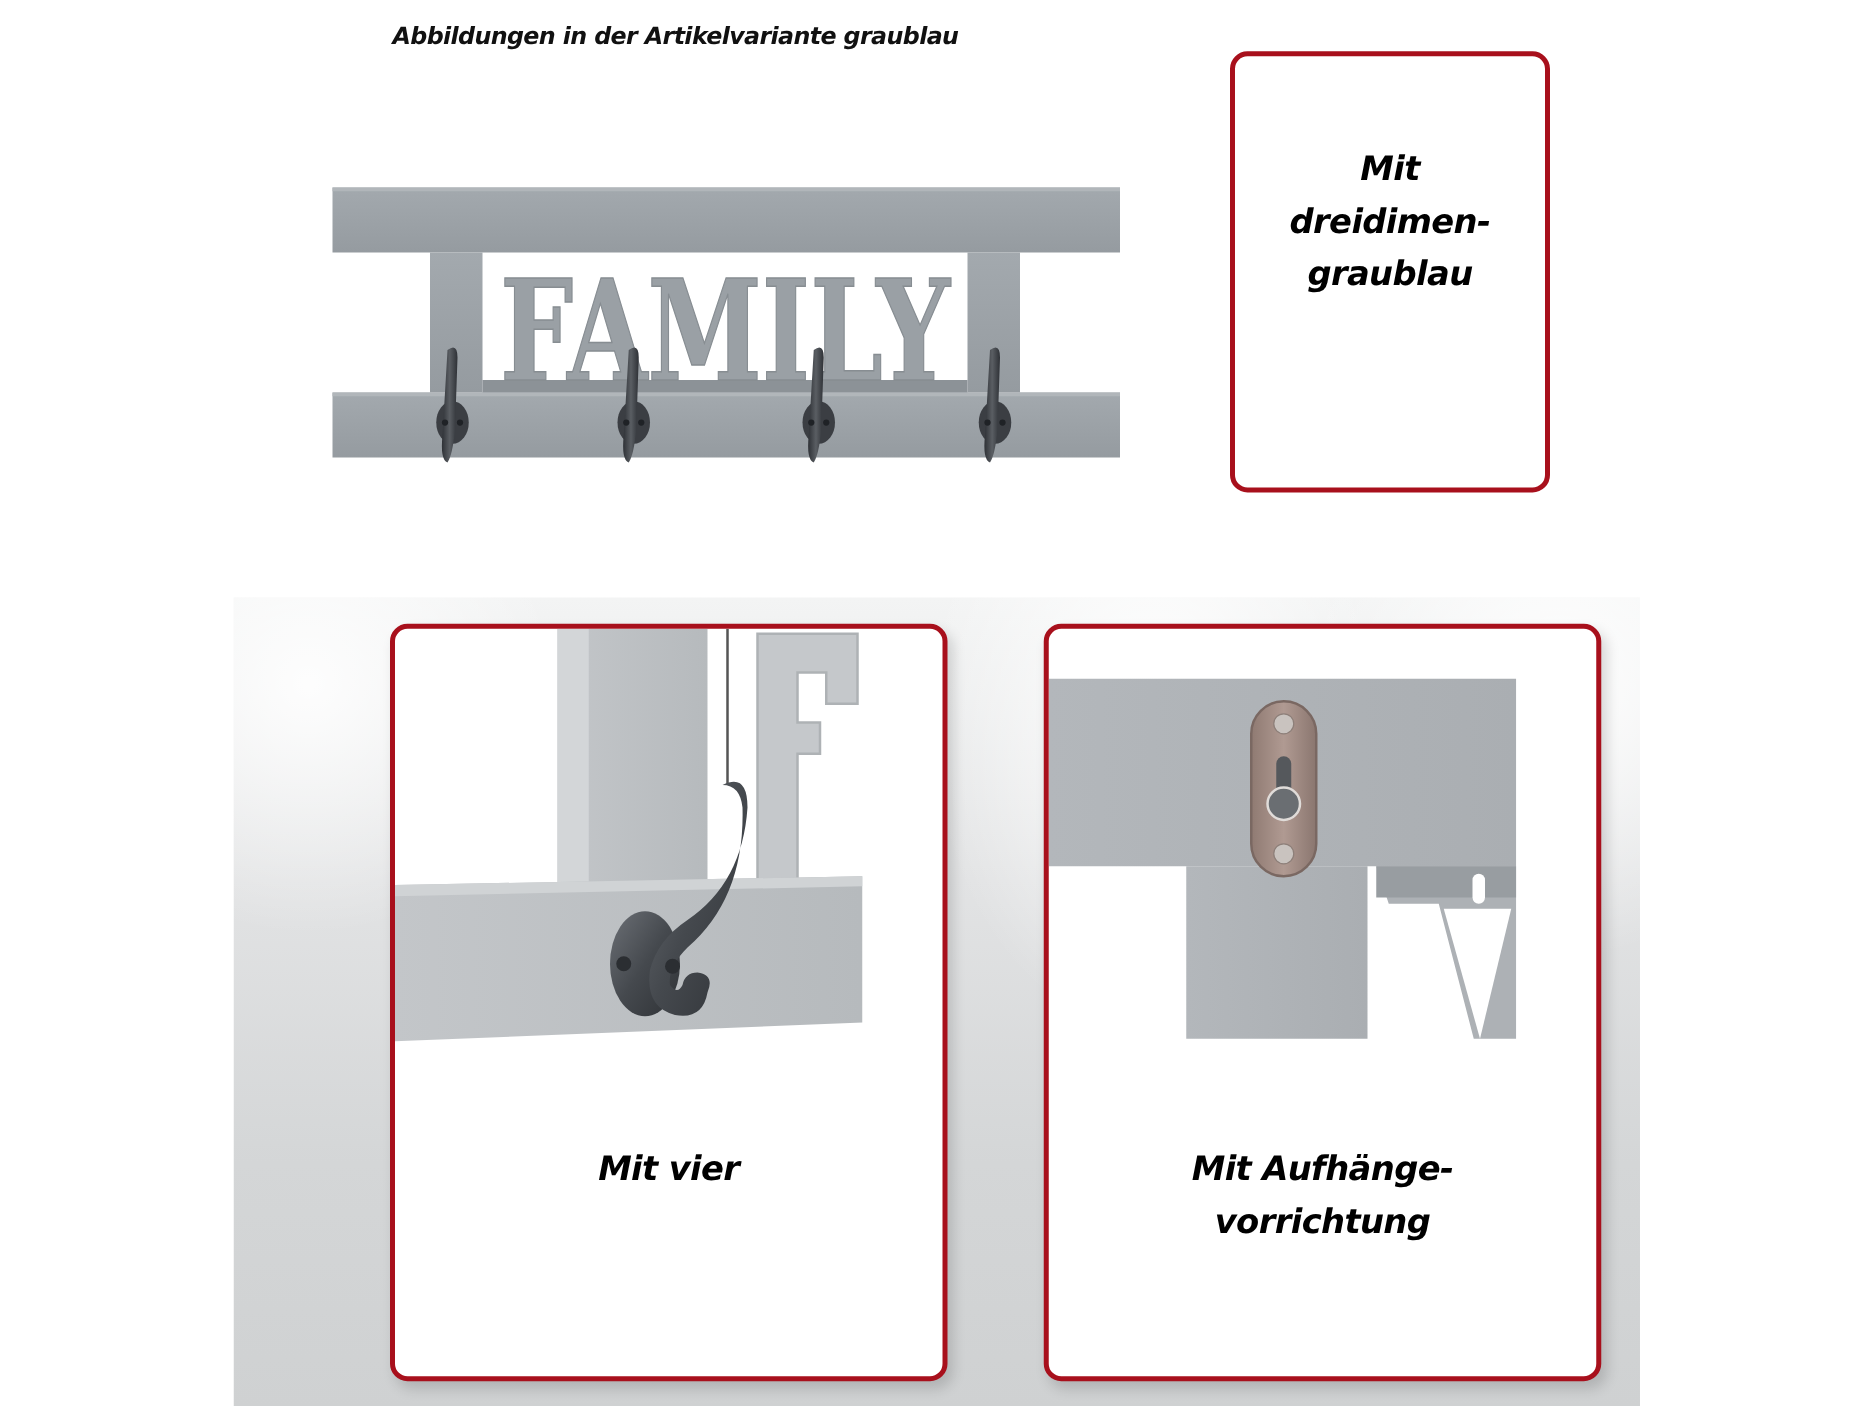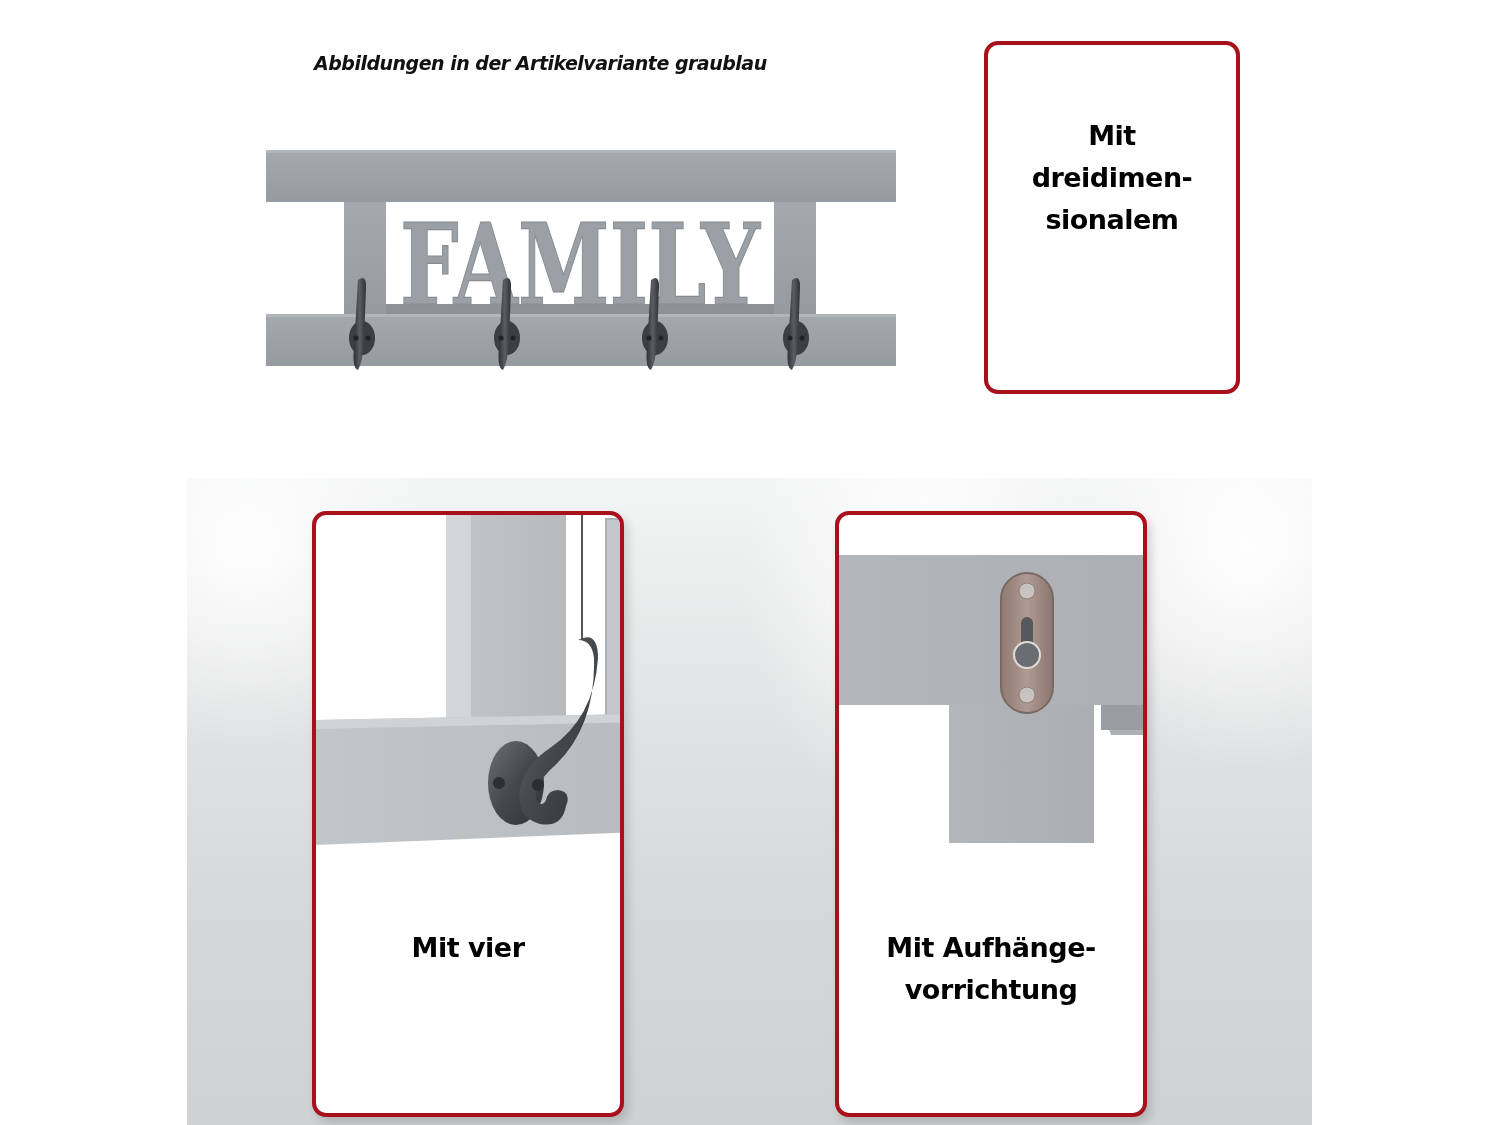--- a/index.html
+++ b/index.html
@@ -4,50 +4,50 @@
   <style>
     html, body { margin: 0; padding: 0; }
     body {
       width: 1500px; height: 1125px; position: relative; overflow: hidden;
       background: #ffffff;
       font-family: "DejaVu Sans", sans-serif;
     }
     .heading {
       position: absolute; left: 314px; top: 18px;
       font-family: "DejaVu Sans", sans-serif; font-style: italic; font-weight: bold;
-      font-size: 19px; color: #111; letter-spacing: -0.5px; white-space: nowrap; margin-top: 34px;
+      font-size: 19px; color: #111; letter-spacing: -0.5px; white-space: nowrap;
     }
     
     .product-main { position: absolute; left: 262px; top: 148px; width: 640px; height: 232px; }
 
     
     .card {
       position: absolute; background: #fff;
       border: 4px solid #a8101c; border-radius: 14px;
       box-sizing: border-box; overflow: hidden;
     }
     .card-top { left: 984px; top: 41px; width: 256px; height: 353px; }
     .card-text {
       position: absolute; left: 0; right: 0; text-align: center;
-      font-family: "DejaVu Sans", sans-serif; font-weight: bold;
+      font-family: "DejaVu Sans", sans-serif; font-style: italic; font-weight: bold;
       color: #000; line-height: 42px; font-size: 27px; letter-spacing: -0.5px;
     }
     .card-top .card-text { top: 70px; }
     .card-text span { display: block; }
 
     
     .backdrop {
       position: absolute; left: 187px; top: 478px; width: 1125px; height: 647px;
       background:
         radial-gradient(ellipse 180px 260px at 735px 90px, rgba(255,255,255,0.95), rgba(255,255,255,0) 100%),
         radial-gradient(ellipse 200px 200px at 60px 70px, rgba(255,255,255,0.9), rgba(255,255,255,0) 100%),
         radial-gradient(ellipse 200px 220px at 1060px 70px, rgba(255,255,255,0.95), rgba(255,255,255,0) 100%),
         linear-gradient(180deg, #f3f4f4 0%, #e2e3e4 35%, #d4d6d7 70%, #cfd1d2 100%);
     }
-    .card-bottom { top: 511px; width: 312px; height: 606px; box-shadow: 4px 6px 10px rgba(0,0,0,0.15); }
+    .card-bottom { top: 499px; width: 446px; height: 606px; box-shadow: 4px 6px 10px rgba(0,0,0,0.15); }
     .card-hooks { left: 312px; }
     .card-mount { left: 799px; margin-left: 36px; }
     .card-bottom .photo { position: absolute; left: 0; top: 0; width: 374px; height: 336px; }
     .card-bottom .card-text { top: 412px; font-size: 27px; line-height: 42px; font-weight: bold; }
   </style>
 </head>
 <body>
 
 <div class="heading">Abbildungen in der Artikelvariante graublau</div>
 
@@ -102,21 +102,21 @@
       <circle cx="94" cy="190" r="2.5" fill="#1f2226"></circle>
         <circle cx="106" cy="190" r="2.5" fill="#1f2226"></circle>
     </g>
   </svg>
 </div>
 
 <div class="card card-top">
   <div class="card-text">
     <span>Mit</span>
     <span>dreidimen-</span>
-    <span>sionalem</span>
+    <span>graublau</span>
   </div>
 </div>
 
 <div class="backdrop"></div>
 
 <div class="card card-bottom card-hooks">
   <svg class="photo" viewBox="0 0 374 336">
     <defs>
       <linearGradient id="wood2" x1="0" y1="0" x2="1" y2="0">
         <stop offset="0" stop-color="#c3c6c9"></stop>

